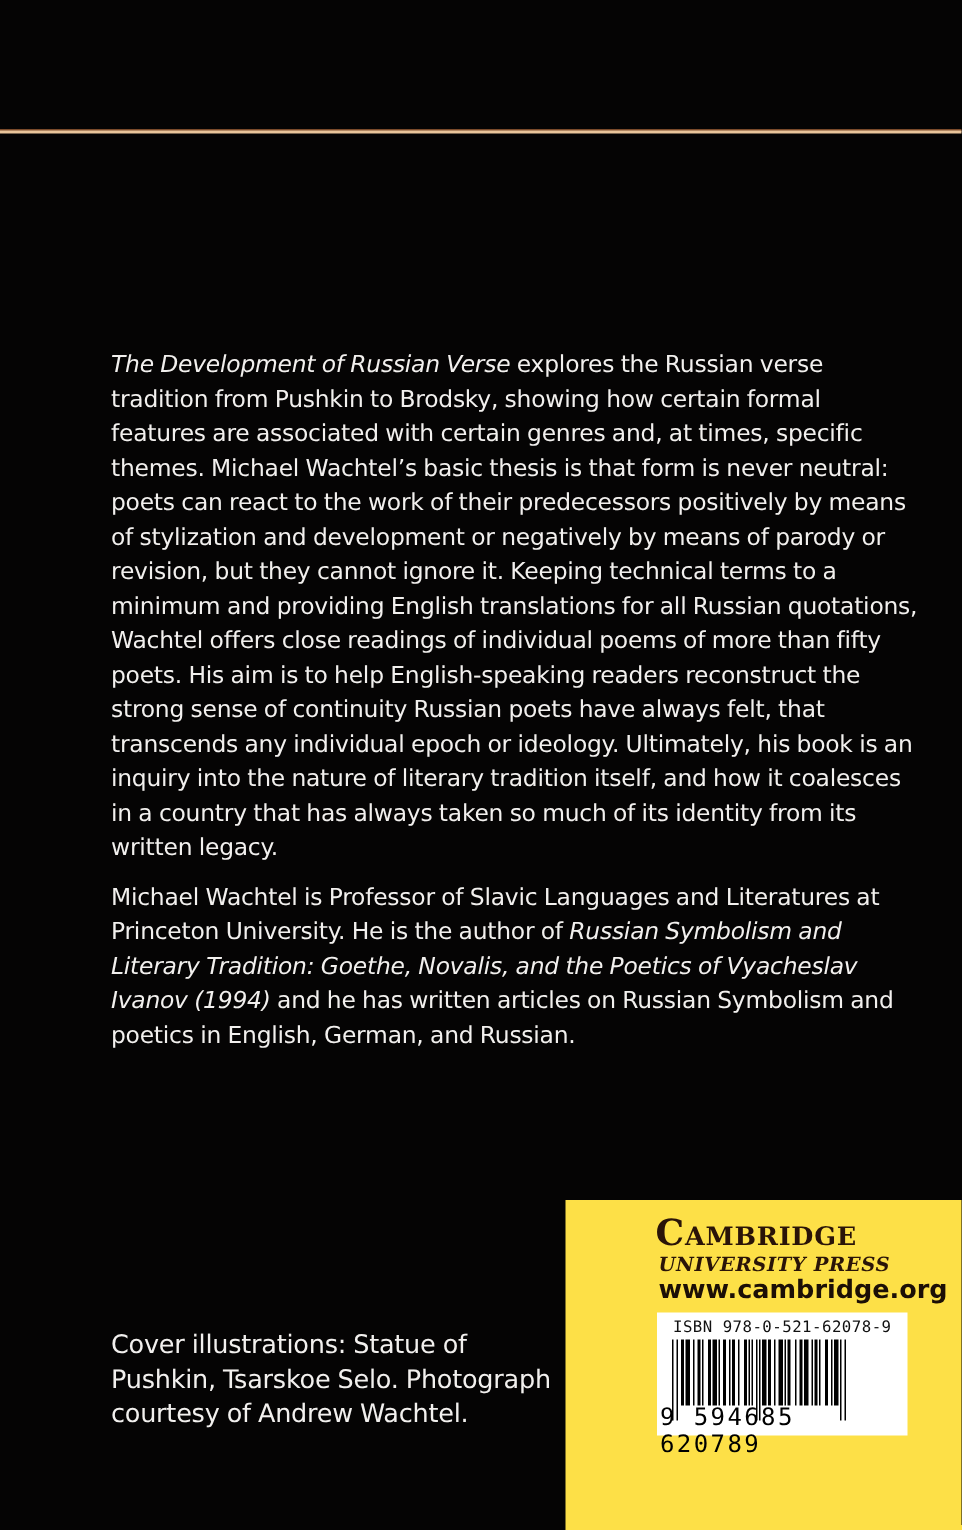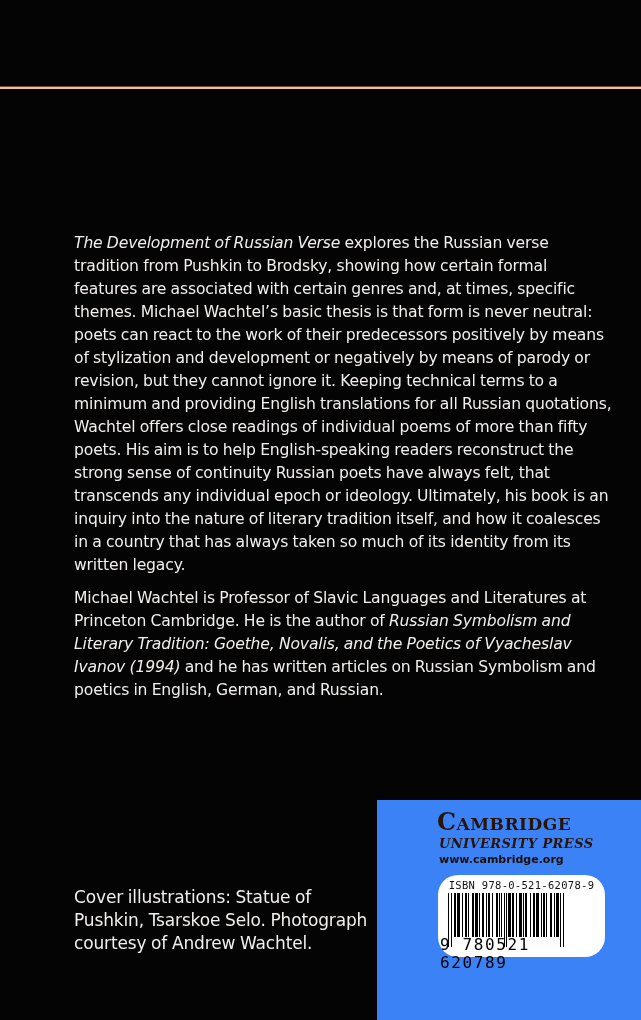--- a/index.html
+++ b/index.html
@@ -29,47 +29,46 @@
     .blurb em { font-style: italic; }
     .credit {
       position: absolute; left: 74px; top: 886px;
       width: 300px;
       font-size: 17px; line-height: 23px;
       letter-spacing: -0.15px; word-spacing: -0.5px;
     }
     .publisher-panel {
       position: absolute; left: 377px; top: 800px;
       width: 264px; height: 220px;
-      background: #3b82f6;
+      background: #fde047;
     }
     .logo {
       position: absolute; left: 60px; top: 8px;
       color: #2a1408;
       font-family: "DejaVu Serif", serif;
       font-weight: bold;
     }
     .logo-main {
       font-size: 24px; letter-spacing: 0.5px; line-height: 28px;
       font-variant: small-caps;
     }
     .logo-sub {
       font-size: 13px; letter-spacing: 0.4px; line-height: 15px;
       margin-left: 2px;
       font-style: italic;
     }
     .logo-url {
       font-family: "DejaVu Sans", sans-serif;
-      font-size: 11px; line-height: 18px; margin-left: 2px;
+      font-size: 17px; line-height: 18px; margin-left: 2px;
       color: #1c0f06;
     }
     .barcode-box {
       position: absolute; left: 61px; top: 75px;
       width: 167px; height: 82px;
       background: #ffffff;
-      border-radius: 20px;
     }
     .isbn-text {
       position: absolute; left: 0; top: 4px; width: 100%;
       text-align: center;
       font-family: "DejaVu Sans Mono", monospace;
       font-size: 10.5px; color: #111;
       letter-spacing: 0.3px;
     }
     .bars {
       position: absolute; left: 10px; top: 18px;
@@ -86,21 +85,21 @@
       line-height: 18px;
     }
   </style>
 </head>
 <body>
 
 <div class="rule"></div>
 
 <div class="blurb">
   <p><em>The Development of Russian Verse</em><span> explores the Russian verse tradition from Pushkin to Brodsky, showing how certain formal features are associated with certain genres and, at times, specific themes. Michael Wachtel’s basic thesis is that form is never neutral: poets can react to the work of their predecessors positively by means of stylization and development or negatively by means of parody or revision, but they cannot ignore it. Keeping technical terms to a minimum and providing English translations for all Russian quotations, Wachtel offers close readings of individual poems of more than fifty poets. His aim is to help English-speaking readers reconstruct the strong sense of continuity Russian poets have always felt, that transcends any individual epoch or ideology. Ultimately, his book is an inquiry into the nature of literary tradition itself, and how it coalesces in a country that has always taken so much of its identity from its written legacy.</span></p>
-  <p><span>Michael Wachtel is Professor of Slavic Languages and Literatures at Princeton Cambridge. He is the author of </span><em>Russian Symbolism and Literary Tradition: Goethe, Novalis, and the Poetics of Vyacheslav Ivanov (1994)</em><span> and he has written articles on Russian Symbolism and poetics in English, German, and Russian.</span></p>
+  <p><span>Michael Wachtel is Professor of Slavic Languages and Literatures at Princeton University. He is the author of </span><em>Russian Symbolism and Literary Tradition: Goethe, Novalis, and the Poetics of Vyacheslav Ivanov (1994)</em><span> and he has written articles on Russian Symbolism and poetics in English, German, and Russian.</span></p>
 </div>
 
 <div class="credit">Cover illustrations: Statue of Pushkin, Tsarskoe Selo. Photograph courtesy of Andrew Wachtel.</div>
 
 <div class="publisher-panel">
   <div class="logo">
     <div class="logo-main">Cambridge</div>
     <div class="logo-sub">UNIVERSITY PRESS</div>
     <div class="logo-url">www.cambridge.org</div>
   </div>
@@ -173,15 +172,15 @@
       <span style="width:2px"></span>
         <span class="gap" style="width:2px"></span>
         <span style="width:1px"></span>
         <span class="gap" style="width:1px"></span>
       <span style="width:3px"></span>
         <span class="gap" style="width:1px"></span>
       <span class="long" style="width:1px"></span>
         <span class="gap" style="width:2px"></span>
         <span class="long" style="width:1px"></span>
     </div>
-    <div class="digits">9 780521 620789</div>
+    <div class="digits">9 594685 620789</div>
   </div>
 </div>
 
 </body></html>

